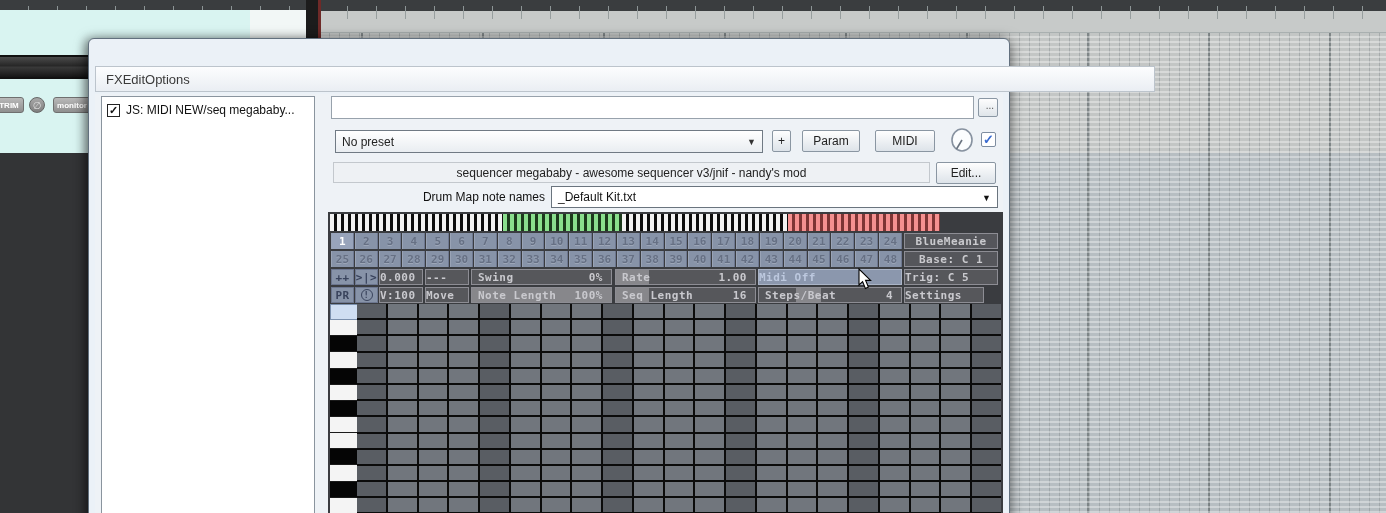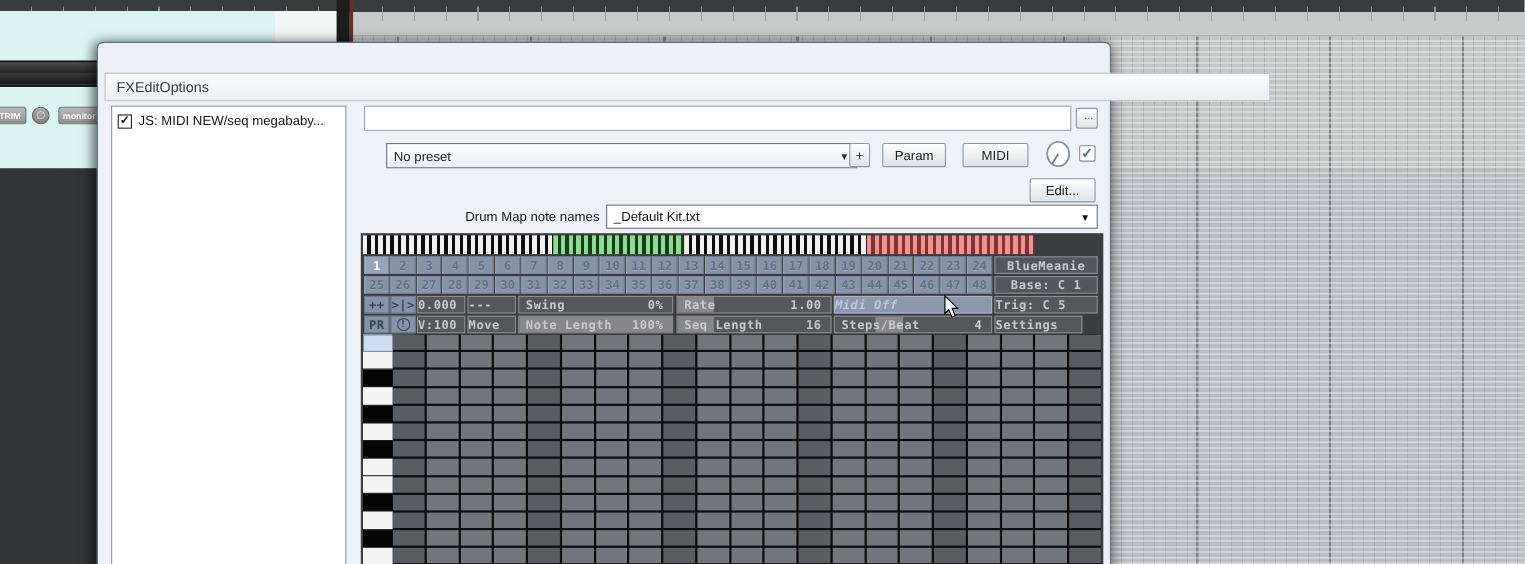--- a/index.html
+++ b/index.html
@@ -67,21 +67,21 @@
     justify-content:center; font-size:11px; font-weight:bold; color:#111; line-height:1; }
 
   .namefield { position:absolute; left:236px; top:2px; width:643px; height:23px; background:#fff;
     border:1px solid #98a2ac; font-size:12px; padding:3px 5px; color:#222; }
   .dots-btn { position:absolute; left:883px; top:4px; width:20px; height:19px;
     background:linear-gradient(#fdfdfd,#dfe5ea); border:1px solid #8a97a4; border-radius:2px;
     font-size:10px; color:#555; display:flex; align-items:center; justify-content:flex-end; padding:0 3px 4px 0;}
 
   .preset-combo { position:absolute; left:240px; top:36px; width:428px; height:23px;
     background:linear-gradient(#ffffff,#e9edf1); border:1px solid #707a84;
-    font-size:12px; color:#222; display:flex; align-items:center; padding-left:6px;margin-left:16px; }
+    font-size:12px; color:#222; display:flex; align-items:center; padding-left:6px; }
   .preset-combo .arrow { position:absolute; right:6px; top:6px; font-size:9px; color:#333; }
   .btn { position:absolute; height:22px; background:linear-gradient(#fefefe,#dde3e9);
     border:1px solid #8a96a2; border-radius:2px; font-size:12px; color:#222;
     display:flex; align-items:center; justify-content:center; }
   .knob { position:absolute; left:855px; top:34px; width:24px; height:26px; }
   .bypass-cb { position:absolute; left:886px; top:38px; width:15px; height:15px; background:#fff;
     border:1px solid #7e8da0; border-radius:2px; color:#3a6bd0; font-size:13px; font-weight:bold;
     display:flex; align-items:center; justify-content:center; line-height:1; }
 
   .descbar { position:absolute; left:238px; top:68px; width:597px; height:21px; background:#eef1f4;
@@ -107,21 +107,21 @@
   .step-cell.active { background:#98a4bb; color:#ffffff; text-shadow:none; }
 
   .rc-cell { position:absolute; left:576px; width:94px; height:16px; background:#55565b;
     border:1px solid #8d8d94; color:#cacace; font-size:11px; font-weight:bold;
     display:flex; align-items:center; justify-content:center; letter-spacing:0.5px; }
 
   .ctl-cell { position:absolute; height:16px; font-size:11px; font-weight:bold; letter-spacing:0.5px;
     display:flex; align-items:center; overflow:hidden; }
   .ctl-dark { background:#56575b; border:1px solid #8d8d94; color:#c9c9ce; }
   .ctl-blue { background:#8793a8; border:1px solid #6d7790; color:#39435c; justify-content:center; }
-  .ctl-hl   { background:#8b97ad; border:1px solid #aab4c6; color:#bcc8de;font-style:italic; }
+  .ctl-hl   { background:#8b97ad; border:1px solid #aab4c6; color:#bcc8de; }
   .ctl-fill { position:absolute; top:0; height:100%; background:#87878b; }
   .ctl-label { position:relative; padding-left:6px; z-index:1; }
   .ctl-value { position:relative; margin-left:auto; padding-right:8px; z-index:1; }
   .ctl-center { position:relative; width:100%; z-index:1; }
   .bang { width:12px; height:12px; border:1px solid #39435c; border-radius:50%; font-size:9px;
     display:flex; align-items:center; justify-content:center; }
 
   
   .keycol { position:absolute; left:2px; top:92px; width:25px; height:235px; }
   .keyrow { width:100%; height:16.15px; border-bottom:1px solid #1a1a1a; font-size:10px; font-weight:bold;padding-left:45px; }
@@ -210,20 +210,23 @@
       <div class="knob">
         <svg width="24" height="26" viewBox="0 0 24 26">
           <ellipse cx="12" cy="12" rx="10" ry="11" fill="#fbfdfe" stroke="#8792a0" stroke-width="1.6"></ellipse>
           <line x1="12" y1="12" x2="6.5" y2="21" stroke="#6a7480" stroke-width="1.6"></line>
         </svg>
       </div>
       <div class="bypass-cb">
           <span>✓</span>
         </div>
 
+      <div class="descbar">
+          <span>sequencer megababy - awesome sequencer v3/jnif - nandy's mod</span>
+        </div>
       <div class="btn" style="left:841px; top:68px; width:60px;">
           <span>Edit...</span>
         </div>
 
       <div class="drumlabel">Drum Map note names</div>
       <div class="drum-combo">
         <span>_Default Kit.txt</span>
         <span class="arrow">▼</span>
       </div>
 

